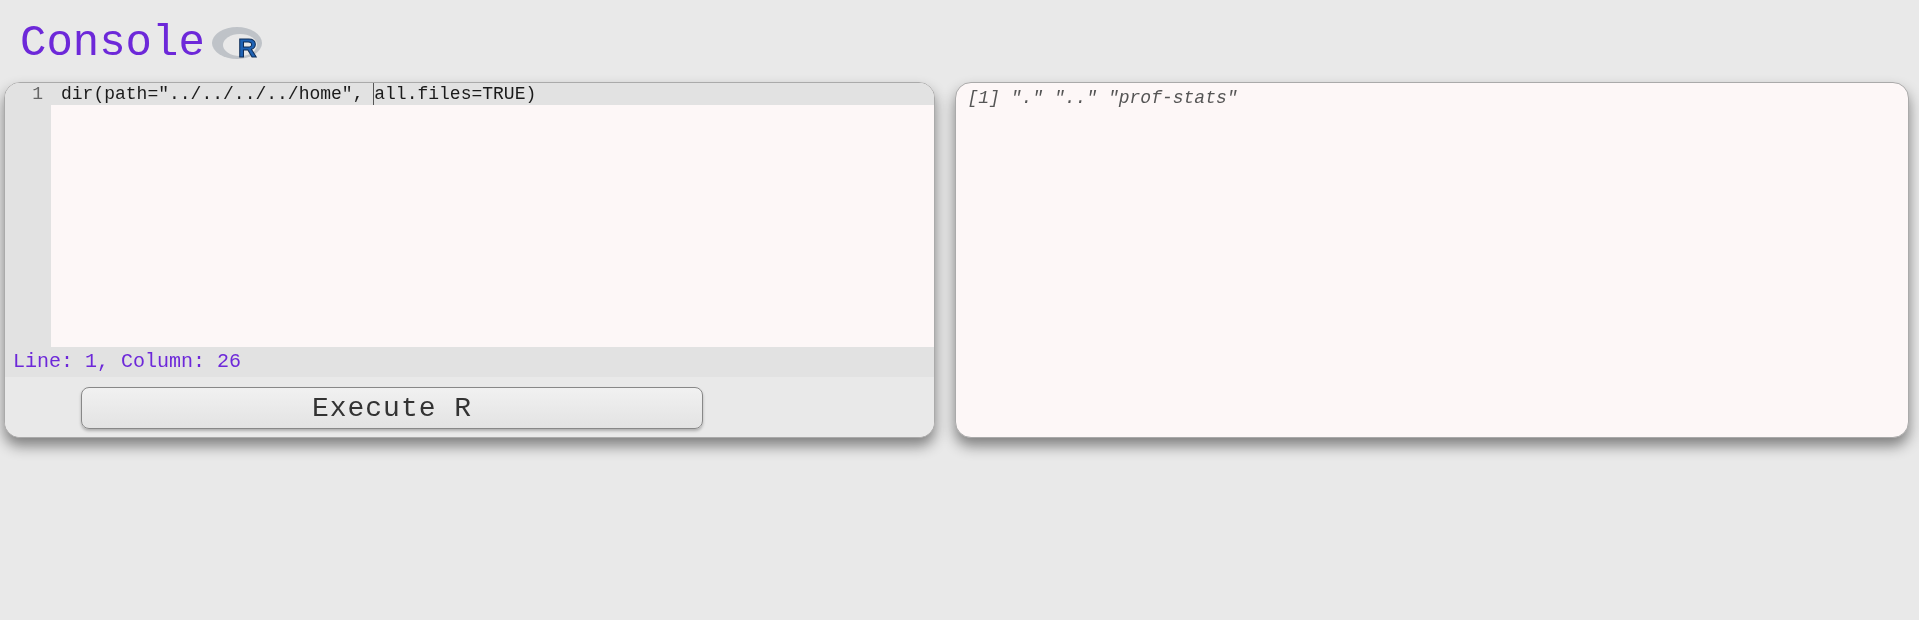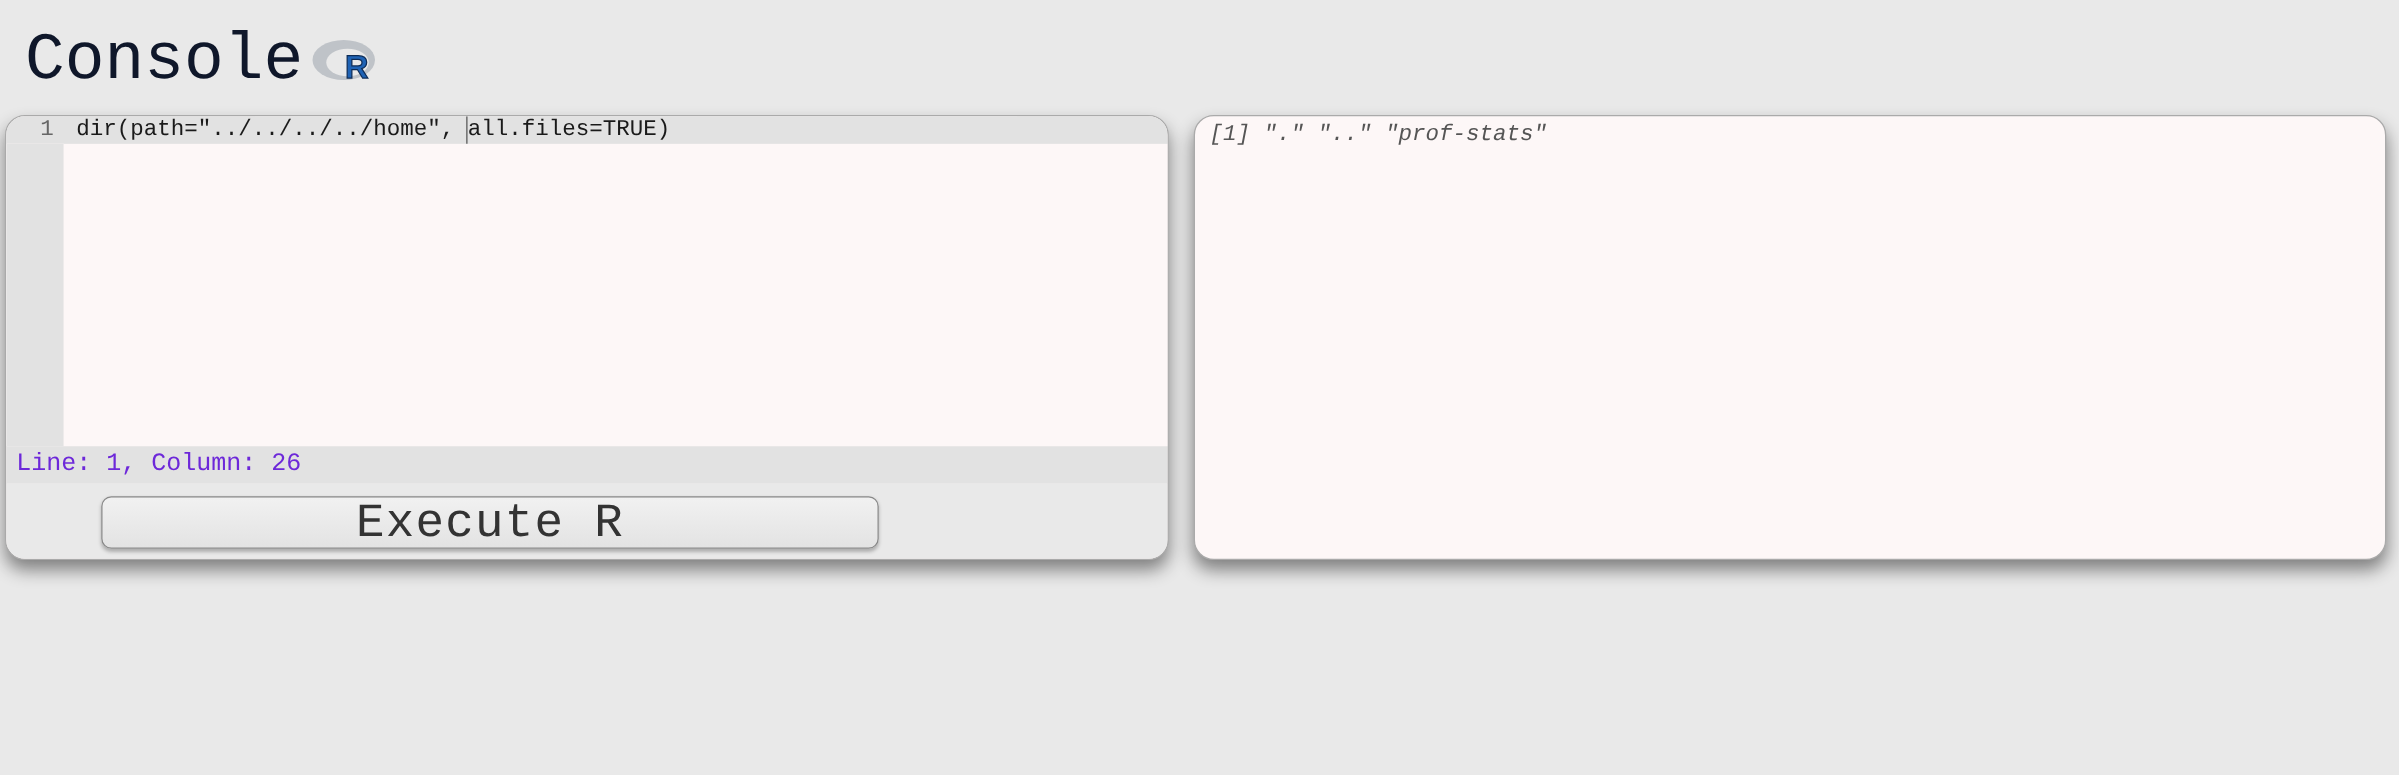--- a/index.html
+++ b/index.html
@@ -10,23 +10,23 @@
       height: 620px;
       overflow: hidden;
     }
     .header {
       padding: 18px 20px 14px 20px;
       display: flex;
       align-items: center;
       gap: 6px;
     }
     .header-title {
-      font-size: 53px;
+      font-size: 44px;
       letter-spacing: 0;
-      color: #0f172a;
+      color: #6d28d9;
     }
     .r-logo {
       width: 52px;
       height: 40px;
       position: relative;
       display: inline-block;
     }
     .panels {
       display: flex;
       gap: 20px;
@@ -109,21 +109,21 @@
       background: #e9e9e9;
       padding: 10px 0 8px 76px;
     }
     .exec-btn {
       width: 622px;
       height: 42px;
       background: linear-gradient(#f1f1f1, #e3e3e3);
       border: 1px solid #888;
       border-radius: 8px;
       font-family: "Courier New", Courier, monospace;
-      font-size: 38px;
+      font-size: 28px;
       letter-spacing: 1px;
       color: #333;
       cursor: pointer;
       box-shadow: 0 2px 3px rgba(0,0,0,0.25);
     }
     .output-panel {
       padding: 4px 12px;
     }
     .output-text {
       color: #555;

